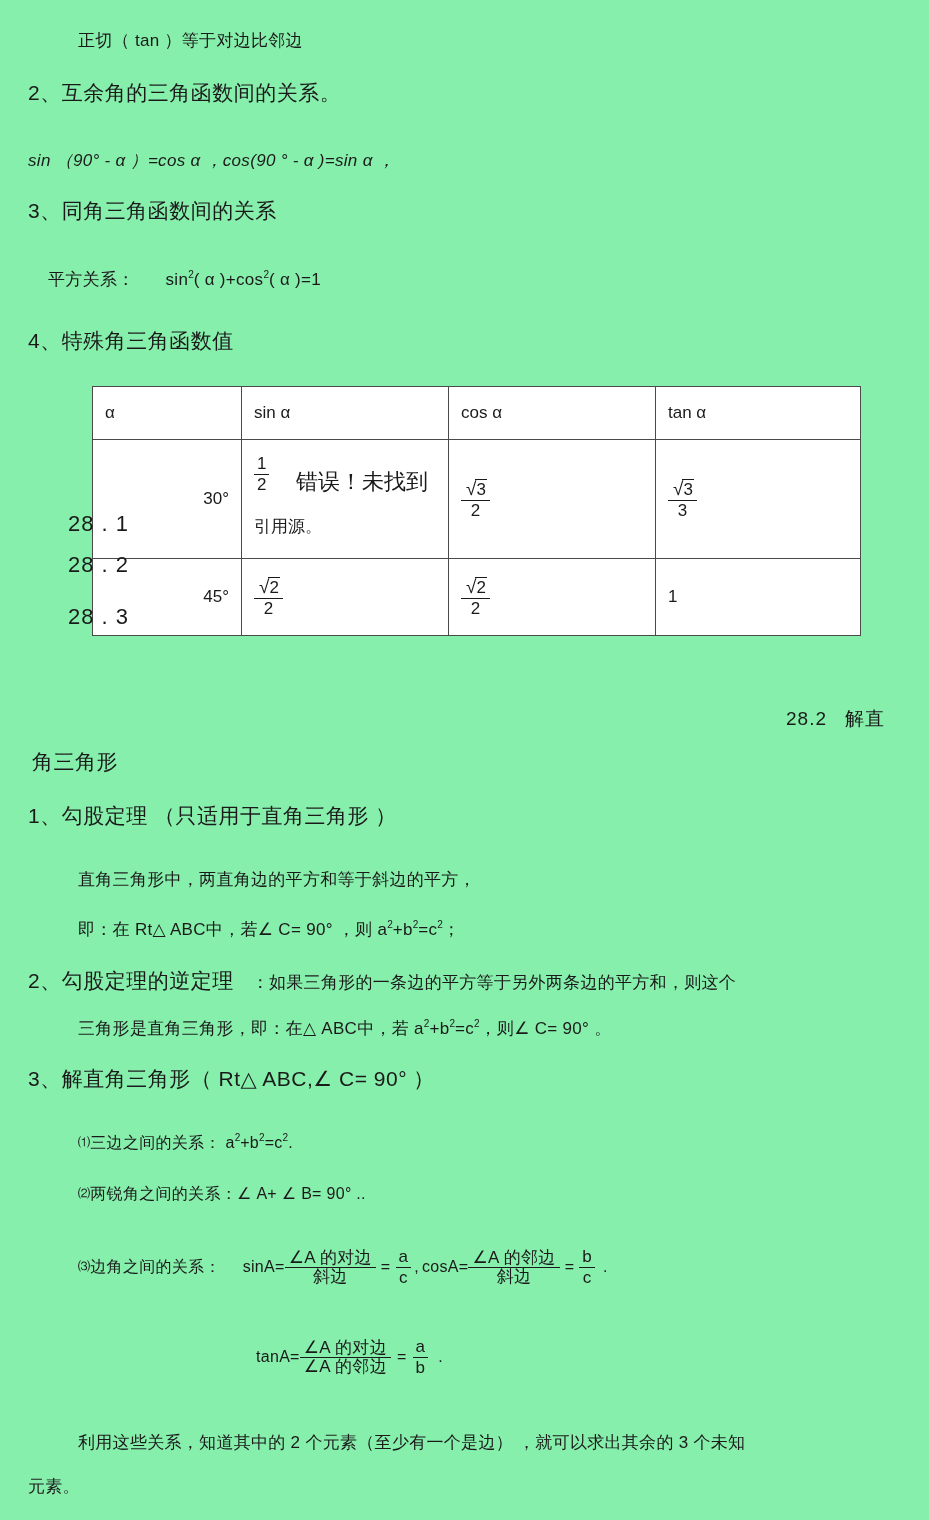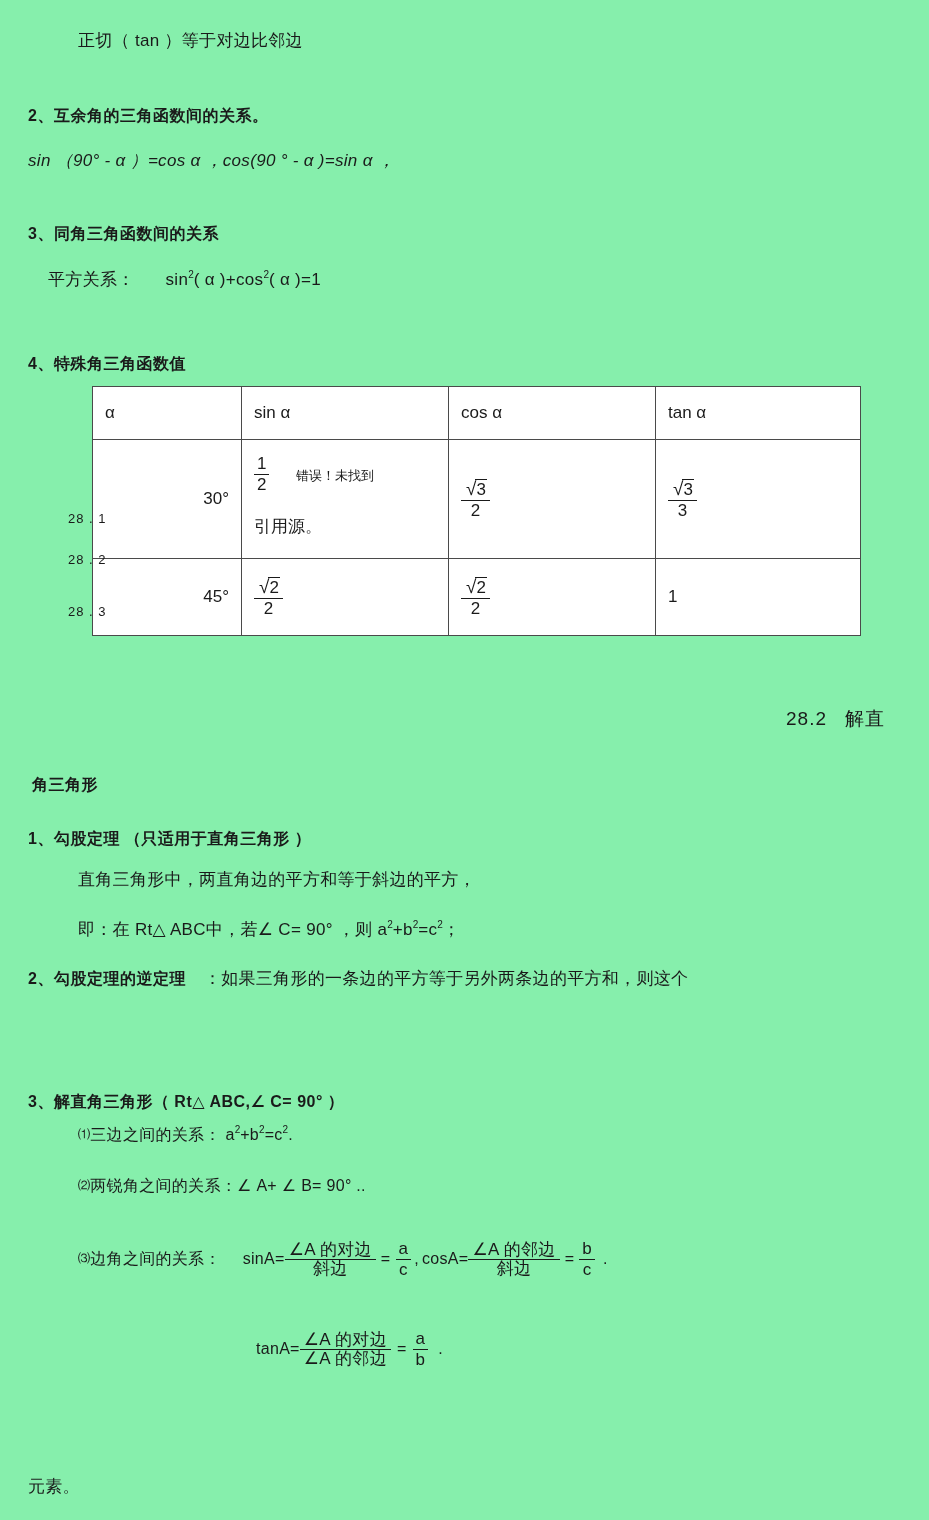--- a/index.html
+++ b/index.html
@@ -18,32 +18,32 @@
   .page {
     position: relative;
     width: 929px;
     height: 1520px;
     background: #86efac;
   }
   
   .blk { position: absolute; white-space: nowrap; line-height: 1; }
 
   .h-bold {
-    font-weight: bold;
-    font-size: 16px;
+    font-weight: normal;
+    font-size: 21px;
     letter-spacing: 0.5px;
-    margin-top: 26px;
   }
   .body-txt {
     font-size: 17px;
     letter-spacing: 0.3px;
   }
   .body-sm {
     font-size: 16px;
     letter-spacing: 0.3px;
+    margin-top: 8px;
   }
   .tiny-num {
     font-size: 12px;
     vertical-align: 2px;
   }
   sup.sq {
     font-size: 10px;
     vertical-align: 7px;
     letter-spacing: 0;
   }
@@ -103,21 +103,21 @@
   .rad .sign { font-size: 19px; }
   .rad .bar {
     border-top: 1px solid #1a1a1a;
     padding: 0 1px;
     margin-left: -1px;
   }
 
   
   .artifact {
     position: absolute;
-    font-size: 13px;
+    font-size: 22px;
     letter-spacing: 1px;
     color: #1a1a1a;
     background: transparent;
     z-index: 5;
     white-space: nowrap;
   }
 
   .sec-right {
     position: absolute;
     font-size: 19px;
@@ -155,21 +155,21 @@
     </tr>
 
     <tr class="r30">
       <td class="ang-cell">30°</td>
       <td>
         <div style="position:relative; height:100px;">
           <span class="frac" style="position:absolute; left:0; top:6px;">
             <span class="num">1</span>
             <span class="den">2</span>
           </span>
-          <span style="position:absolute; left:42px; top:18px; font-size:13px;">错误！未找到</span>
+          <span style="position:absolute; left:42px; top:18px; font-size:22px;">错误！未找到</span>
           <span style="position:absolute; left:0; top:66px; font-size:17px;">引用源。</span>
         </div>
       </td>
       <td>
         <span class="frac">
           <span class="num"><span class="rad"><span class="sign">√</span><span class="bar">3</span></span></span>
           <span class="den">2</span>
         </span>
       </td>
       <td>
@@ -215,34 +215,38 @@
   <div class="blk body-txt" style="left:78px; top:871px;">直角三角形中，两直角边的平方和等于斜边的平方，</div>
 
   <div class="blk body-txt" style="left:78px; top:920px;">
     <span>即：在 Rt△ ABC中，若∠ C= 90°  ，则 a</span><sup class="sq">2</sup><span>+b</span><sup class="sq">2</sup><span>=c</span><sup class="sq">2</sup><span>；</span>
   </div>
 
   <div class="blk" style="left:28px; top:970px;">
     <span class="h-bold">2、勾股定理的逆定理</span><span style="display:inline-block;width:18px;"></span><span class="body-txt">：如果三角形的一条边的平方等于另外两条边的平方和，则这个</span>
   </div>
 
+  <div class="blk body-txt" style="left:78px; top:1019px;">
+    <span>三角形是直角三角形，即：在△     ABC中，若 a</span><sup class="sq">2</sup><span>+b</span><sup class="sq">2</sup><span>=c</span><sup class="sq">2</sup><span>，则∠ C= 90° 。</span>
+  </div>
 
   <div class="blk h-bold" style="left:28px; top:1068px;">3、解直角三角形（  Rt△ ABC,∠ C= 90° ）</div>
 
   <div class="blk body-sm" style="left:78px; top:1125px;">
     <span class="tiny-num">⑴</span><span>三边之间的关系： a</span><sup class="sq">2</sup><span>+b</span><sup class="sq">2</sup><span>=c</span><sup class="sq">2</sup><span>.</span>
   </div>
 
   <div class="blk body-sm" style="left:78px; top:1178px;">
     <span class="tiny-num">⑵</span><span>两锐角之间的关系：∠  A+ ∠ B= 90°  ..</span>
   </div>
 
   <div class="blk body-sm" style="left:78px; top:1240px;">
     <span class="tiny-num">⑶</span><span>边角之间的关系：</span><span style="display:inline-block;width:22px;"></span><span style="vertical-align:middle;">sinA=</span><span class="frac cn"><span class="num">∠A 的对边</span><span class="den">斜边</span></span><span style="vertical-align:middle;padding:0 5px;">=</span><span class="frac"><span class="num">a</span><span class="den">c</span></span><span style="vertical-align:middle;padding:0 3px;">,</span><span style="vertical-align:middle;">cosA=</span><span class="frac cn"><span class="num">∠A 的邻边</span><span class="den">斜边</span></span><span style="vertical-align:middle;padding:0 5px;">=</span><span class="frac"><span class="num">b</span><span class="den">c</span></span><span style="vertical-align:middle;padding-left:8px;">.</span>
   </div>
 
   <div class="blk body-sm" style="left:256px; top:1330px;">
     <span style="vertical-align:middle;">tanA=</span><span class="frac cn"><span class="num">∠A 的对边</span><span class="den">∠A 的邻边</span></span><span style="vertical-align:middle;padding:0 6px;">=</span><span class="frac"><span class="num">a</span><span class="den">b</span></span><span style="vertical-align:middle;padding-left:10px;">.</span>
   </div>
 
+  <div class="blk body-txt" style="left:78px; top:1434px;">利用这些关系，知道其中的  2 个元素（至少有一个是边）   ，就可以求出其余的  3 个未知</div>
   <div class="blk body-txt" style="left:28px; top:1478px;">元素。</div>
 
 </div>
 
 </body></html>

